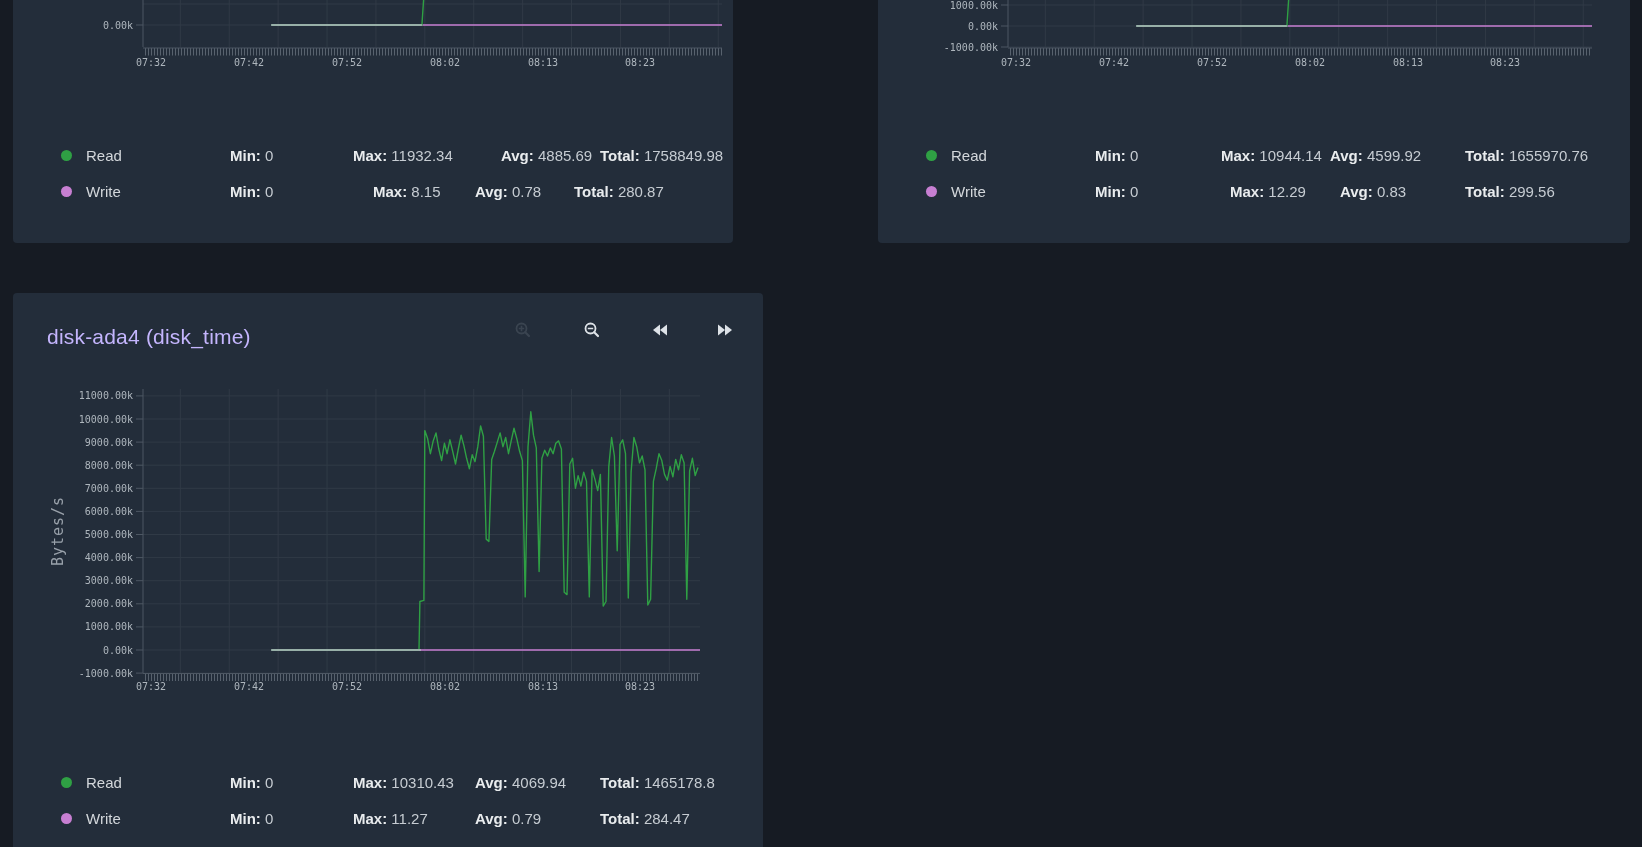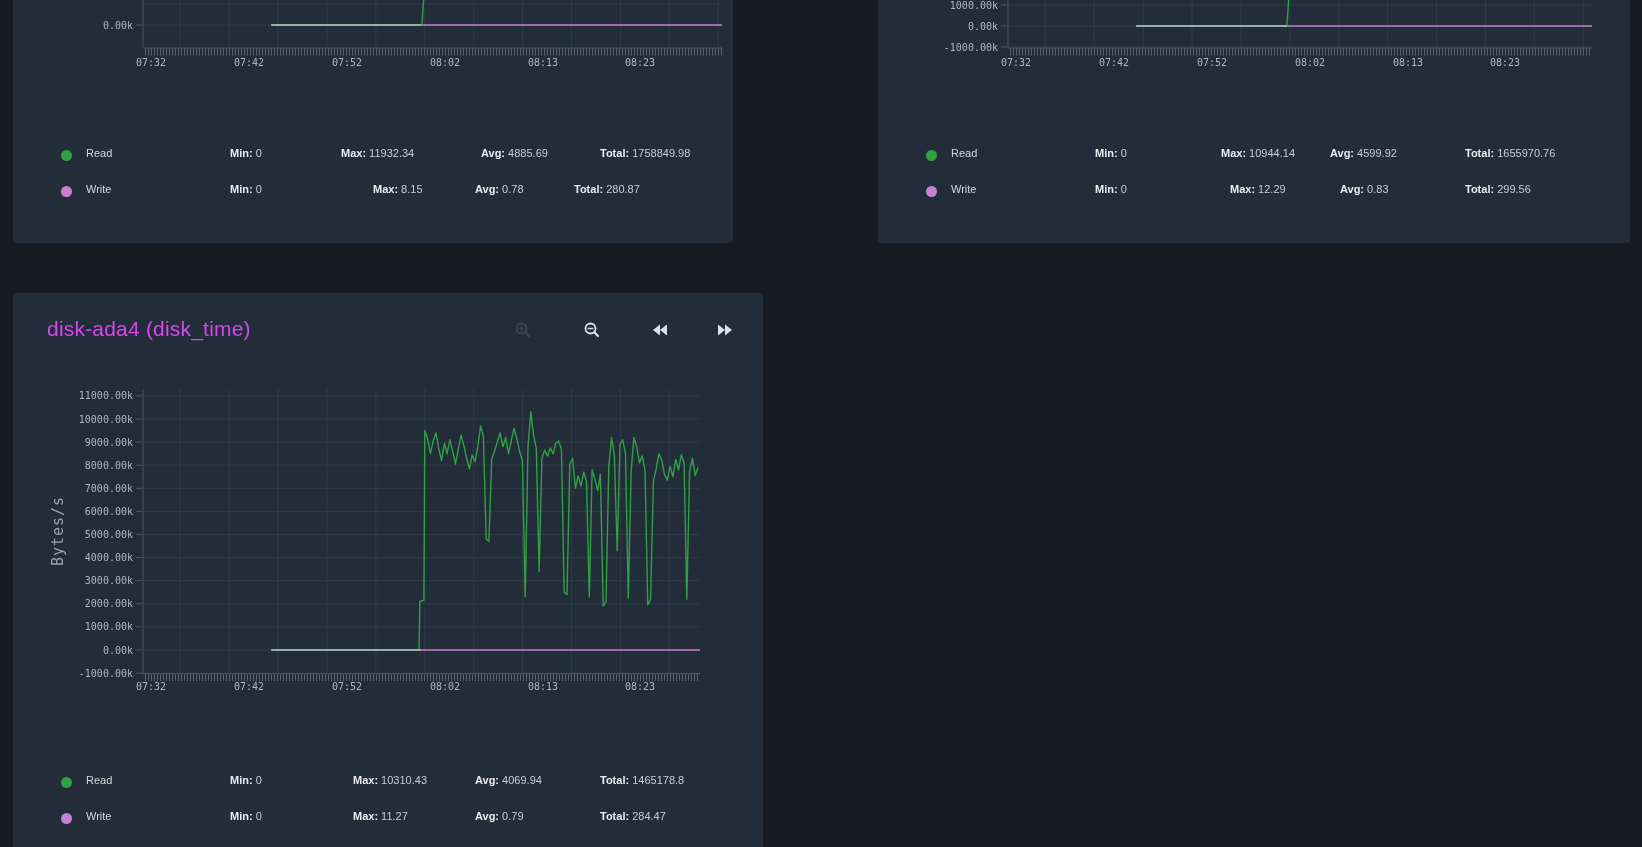--- a/index.html
+++ b/index.html
@@ -1,21 +1,21 @@
 <!DOCTYPE html>
 <html><head>
 <meta charset="utf-8">
 <style>
   * { margin:0; padding:0; box-sizing:border-box; }
   html,body { width:1642px; height:847px; overflow:hidden; }
   body { background:#161b23; position:relative; font-family:"Liberation Sans", sans-serif; }
   .panel { position:absolute; background:#232d3a; border-radius:4px; overflow:hidden; }
   .panel svg { position:absolute; left:0; top:0; }
-  .chart-title { position:absolute; color:#d946ef; font-size:21px; font-weight:400; letter-spacing:.2px; }
-  .legend-row { position:absolute; height:18px; font-size:11px; }
+  .chart-title { position:absolute; color:#c4b5fd; font-size:21px; font-weight:400; letter-spacing:.2px;margin-top:8px; }
+  .legend-row { position:absolute; height:18px; font-size:15px; }
   .legend-dot { position:absolute; width:11px; height:11px; border-radius:50%; top:3px; }
   .legend-name { position:absolute; color:#d3d7db; }
   .legend-stat { position:absolute; color:#c6ccd2; white-space:nowrap; }
   .legend-stat b { color:#e9ecee; font-weight:700; }
   .mono10 { font-family:"DejaVu Sans Mono", monospace; font-size:10px; fill:#aeb6bd; }
   .ytitle { font-family:"DejaVu Sans Mono", monospace; font-size:15px; fill:#99a1aa; letter-spacing:1px; }
 </style>
 </head>
 <body>
 
@@ -52,22 +52,22 @@
       <text x="236" y="65.5" text-anchor="middle" class="mono10">07:42</text>
       <text x="334" y="65.5" text-anchor="middle" class="mono10">07:52</text>
       <text x="432" y="65.5" text-anchor="middle" class="mono10">08:02</text>
       <text x="530" y="65.5" text-anchor="middle" class="mono10">08:13</text>
       <text x="627" y="65.5" text-anchor="middle" class="mono10">08:23</text>
     </svg>
     <div class="legend-row" style="left: 0px; top: 147px; width: 720px;">
       <span class="legend-dot" style="left:48px;background:#2fa044"></span>
       <span class="legend-name" style="left:73px">Read</span>
       <span class="legend-stat" style="left:217px"><b>Min:</b> 0</span>
-      <span class="legend-stat" style="left:328px"><b>Max:</b> 11932.34</span>
-      <span class="legend-stat" style="left:468px"><b>Avg:</b> 4885.69</span>
+      <span class="legend-stat" style="left:340px"><b>Max:</b> 11932.34</span>
+      <span class="legend-stat" style="left:488px"><b>Avg:</b> 4885.69</span>
       <span class="legend-stat" style="left:587px"><b>Total:</b> 1758849.98</span>
     </div>
     <div class="legend-row" style="left: 0px; top: 183px; width: 720px;">
       <span class="legend-dot" style="left:48px;background:#c77fd2"></span>
       <span class="legend-name" style="left:73px">Write</span>
       <span class="legend-stat" style="left:217px"><b>Min:</b> 0</span>
       <span class="legend-stat" style="left:360px"><b>Max:</b> 8.15</span>
       <span class="legend-stat" style="left:462px"><b>Avg:</b> 0.78</span>
       <span class="legend-stat" style="left:561px"><b>Total:</b> 280.87</span>
     </div>

